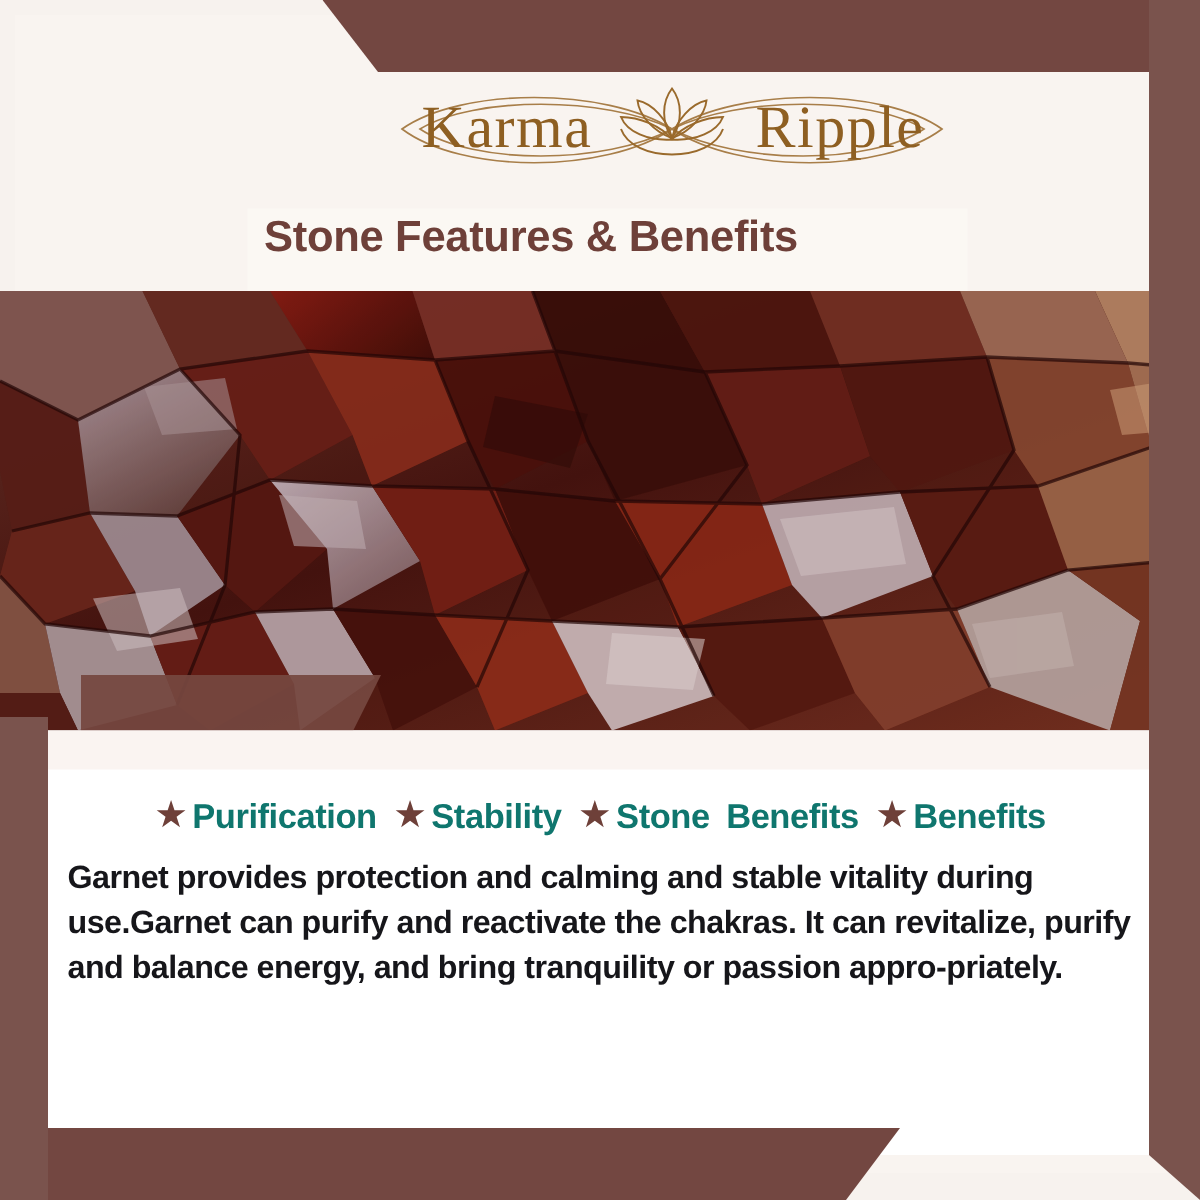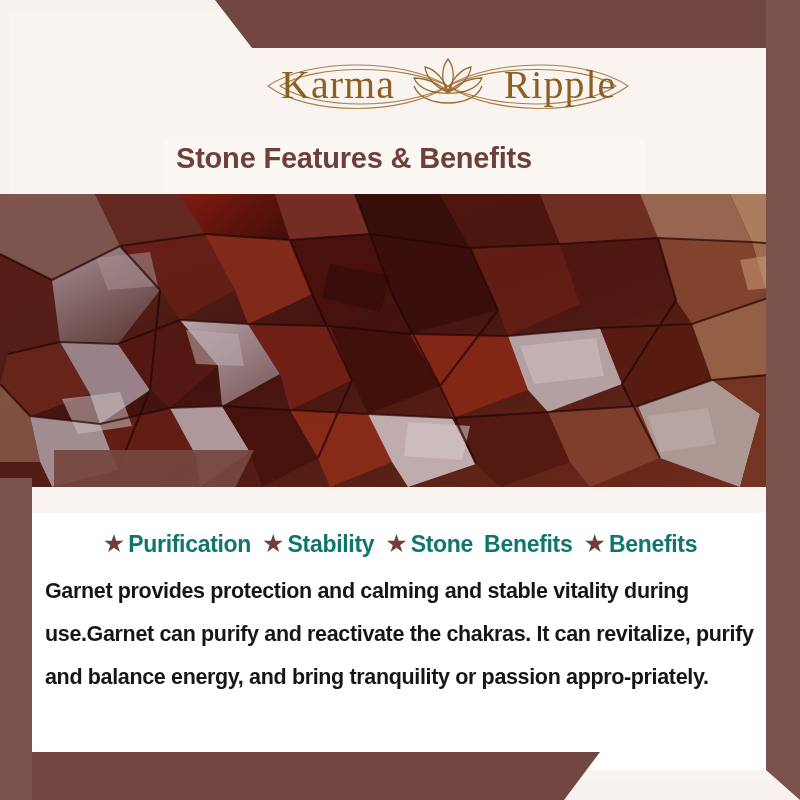--- a/index.html
+++ b/index.html
@@ -143,21 +143,21 @@
     color:#0f766e;
     letter-spacing:-0.3px;
   }
 
   
   .body-copy{
     position:absolute;left:13px;top:83px;width:714px;
     font-family:"Liberation Sans", sans-serif;
     font-weight:bold;
     font-size:21.5px;
-    line-height:43px;
+    line-height:30px;
     color:#16161a;
     letter-spacing:-0.35px;
     text-align:left;
   }
 </style>
 </head>
 <body>
 
 <div id="card">
 

